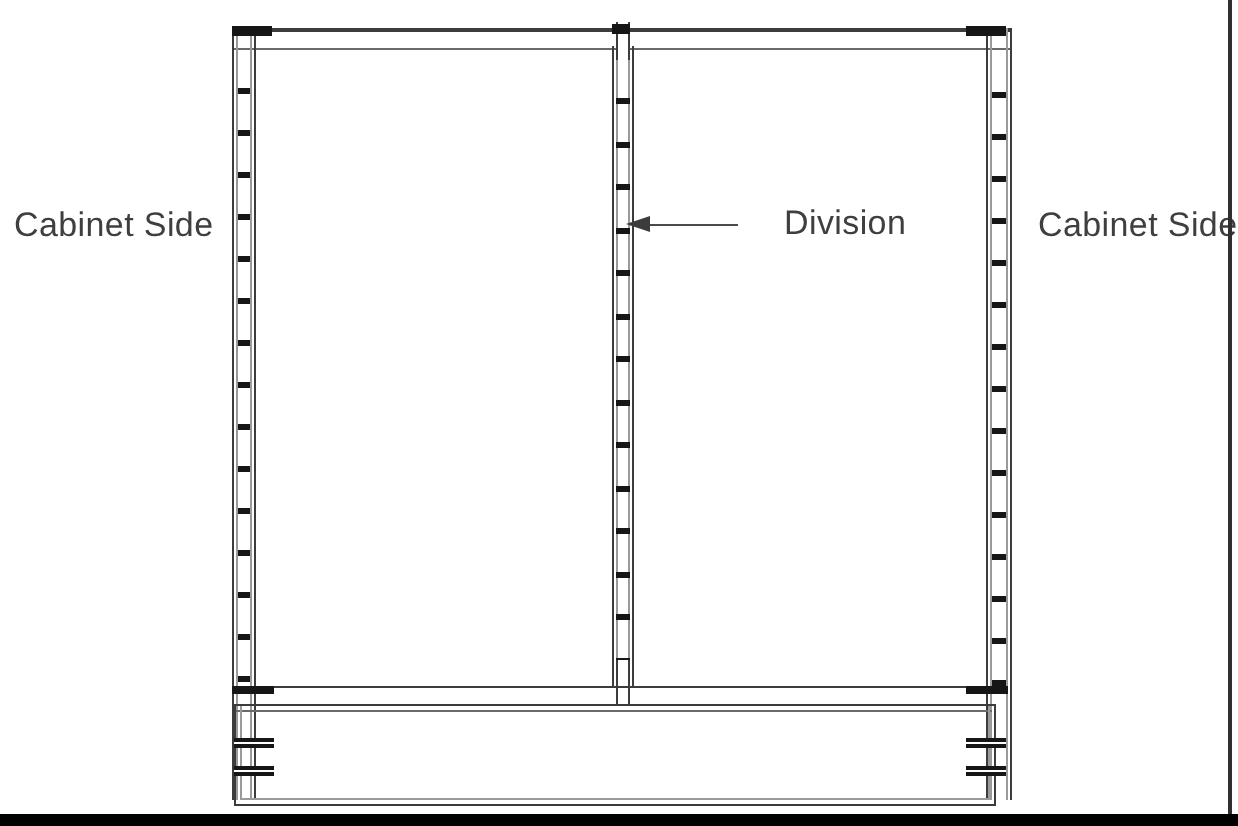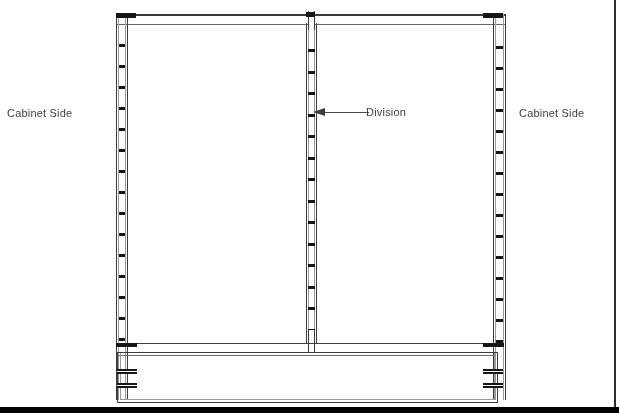--- a/index.html
+++ b/index.html
@@ -17,21 +17,21 @@
     border-left:1px solid var(--line); border-right:1px solid var(--line);
     background:linear-gradient(to right,
       transparent 1px, var(--line-light) 1px, var(--line-light) 2px, transparent 2px,
       transparent calc(100% - 2px), var(--line-light) calc(100% - 2px),
       var(--line-light) calc(100% - 1px), transparent calc(100% - 1px));
   }
   .hole{position:absolute; height:3px; background:var(--dark-mark);}
   .dowel{position:absolute; background:var(--dark-mark);}
   .dowel.split{background:linear-gradient(var(--dark-mark) 0 45%, #fff 45% 58%, var(--dark-mark) 58% 100%);}
   .label{
-    position:absolute; color:var(--text); font-size:11px; line-height:18px;
+    position:absolute; color:var(--text); font-size:17px; line-height:18px;
     letter-spacing:0.2px; white-space:nowrap;
   }
   .tenon{border-left:1px solid var(--line); border-right:1px solid var(--line); background:#fff;}
   .arrowhead{
     width:0; height:0;
     border-top:4px solid transparent; border-bottom:4px solid transparent;
     border-right:12px solid var(--line);
   }
 </style>
 </head>
@@ -114,18 +114,18 @@
   <div class="dowel split" style="left:117px; top:369px; width:20px; height:5px;"></div>
   <div class="dowel split" style="left:117px; top:383px; width:20px; height:5px;"></div>
   <div class="dowel split" style="left:483px; top:369px; width:20px; height:5px;"></div>
   <div class="dowel split" style="left:483px; top:383px; width:20px; height:5px;"></div>
 
   <div class="label" style="left:7px; top:104px;">Cabinet Side</div>
   <div class="label" style="left:519px; top:104px;">Cabinet Side</div>
 
   <div class="abs arrowhead" style="left:313px; top:108px;"></div>
   <div class="abs" style="left:325px; top:112px; width:44px; height:1px; background:var(--leader);"></div>
-  <div class="label" style="left:366px; top:103px;">Division</div>
+  <div class="label" style="left:392px; top:103px;">Division</div>
 
   <div class="abs" style="left:614px; top:0; width:2px; height:409px; background:var(--border);"></div>
   <div class="abs" style="left:0; top:407px; width:619px; height:6px; background:var(--footer-bar);"></div>
 
 </div>
 
 </body></html>

